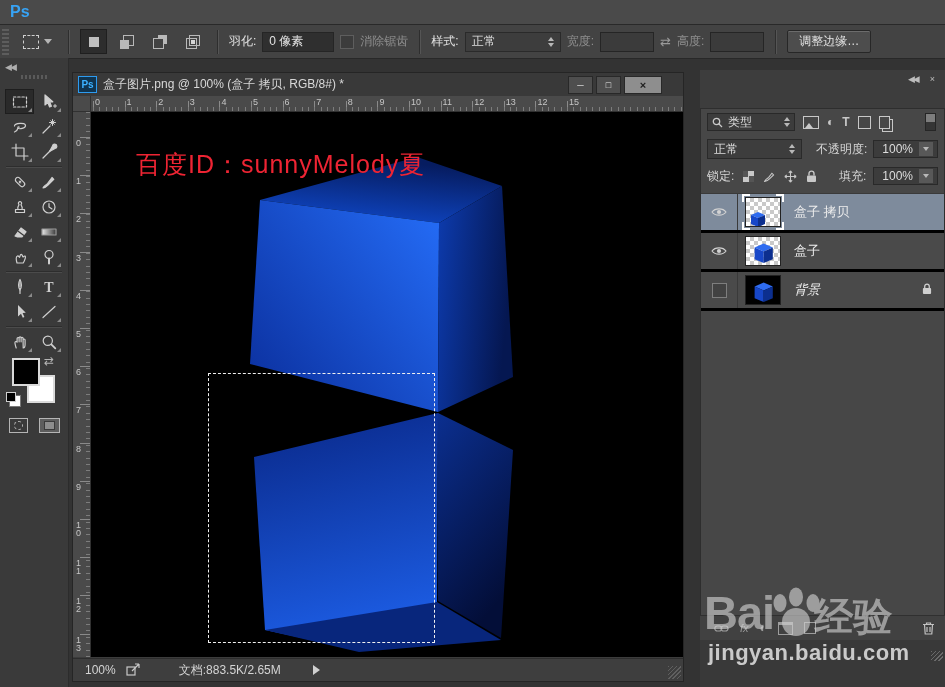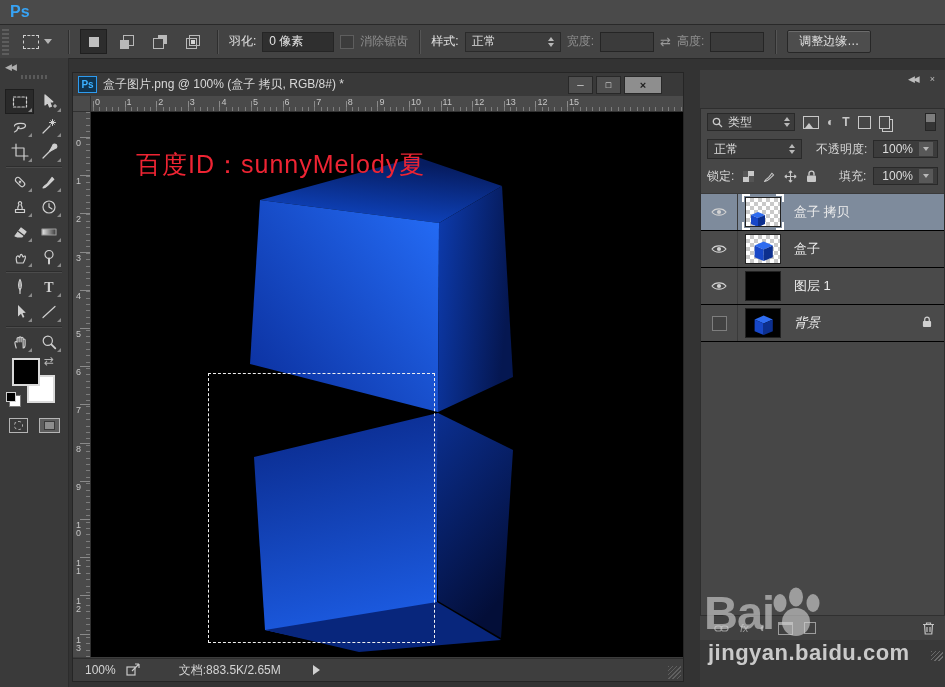--- a/index.html
+++ b/index.html
@@ -129,21 +129,21 @@
   .b-row{display:flex;align-items:center;gap:6px;padding:4px 6px;}
   .blend-dd{width:106px;height:20px;}
   .p-label{color:#d6d6d6;font-size:12px;white-space:nowrap;}
   .val-dd{height:18px;background:#3c3c3c;border:1px solid #292929;display:flex;align-items:center;
           padding:0 4px 0 8px;gap:6px;box-sizing:border-box;}
   .val-dd .vbtn{width:14px;height:14px;background:#585858;display:flex;align-items:center;justify-content:center;}
   .lk-row{display:flex;align-items:center;gap:7px;padding:4px 6px 6px 6px;}
   .lk-ic{width:15px;height:15px;display:flex;align-items:center;justify-content:center;}
   .checker-ic{width:11px;height:11px;background:conic-gradient(#c8c8c8 25%,#555 0 50%,#c8c8c8 0 75%,#555 0);}
   .layers{border-top:1px solid #3a3a3a;margin-top:2px;}
-  .lrow{height:36px;display:flex;align-items:center;background:#4a4a4a;border-bottom:1px solid #000000;position:relative;}
+  .lrow{height:36px;display:flex;align-items:center;background:#4a4a4a;border-bottom:3px solid #000000;position:relative;}
   .lrow.selected{background:#7e8b9c;}
   .eye-cell{width:36px;height:100%;border-right:1px solid #3a3a3a;display:flex;align-items:center;
             justify-content:center;flex:none;}
   .eye-off{width:13px;height:13px;border:1px solid #7e7e7e;background:#424242;}
   .thumb-wrap{margin-left:7px;position:relative;width:36px;height:30px;flex:none;}
   .thumb{width:36px;height:30px;border:1px solid #222;box-sizing:border-box;position:relative;overflow:hidden;}
   .thumb.checker{background:#fff;background-image:linear-gradient(45deg,#c9c9c9 25%,transparent 25% 75%,#c9c9c9 75%),
                  linear-gradient(45deg,#c9c9c9 25%,transparent 25% 75%,#c9c9c9 75%);
                  background-size:8px 8px;background-position:0 0,4px 4px;}
   .thumb.black{background:#010101;}
@@ -655,32 +655,20 @@
                     <polygon points="2,5 9,8 9,17 2,14" fill="#1747c8"></polygon>
                     <polygon points="9,8 16,5 16,14 9,17" fill="#0c2f8f"></polygon>
                   </g>
                 </svg>
               </div>
             </div>
             <span class="lname">盒子</span>
           </div>
           <div class="lrow">
             <div class="eye-cell">
-              <svg width="16" height="12" viewBox="0 0 16 12" style="stroke:#d2d2d2;fill:none;stroke-width:1.1">
-                <path d="M1 6 C4 1.8 12 1.8 15 6 C12 10.2 4 10.2 1 6 Z"></path>
-                <circle cx="8" cy="6" r="2.1" fill="#d2d2d2" stroke="none"></circle>
-              </svg>
-            </div>
-            <div class="thumb-wrap">
-              <div class="thumb black"></div>
-            </div>
-            <span class="lname">图层 1</span>
-          </div>
-          <div class="lrow">
-            <div class="eye-cell">
               <span class="eye-off"></span>
             </div>
             <div class="thumb-wrap">
               <div class="thumb black">
                 <svg width="36" height="30" viewBox="0 0 36 30" style="position:absolute;left:0;top:0">
                   <g transform="translate(6,4) scale(1.3)">
                     <polygon points="2,5 9,2 16,5 9,8" fill="#2f6cf0"></polygon>
                     <polygon points="2,5 9,8 9,17 2,14" fill="#1747c8"></polygon>
                     <polygon points="9,8 16,5 16,14 9,17" fill="#0c2f8f"></polygon>
                   </g>
@@ -715,17 +703,18 @@
 
   <div class="wm">
     <div class="wm-brand">
       <span class="wm-bai">Bai</span>
       <svg class="wm-paw" width="56" height="52" viewBox="0 0 56 52" fill="#d2d2d2">
         <ellipse cx="12" cy="17" rx="6.5" ry="9"></ellipse>
         <ellipse cx="28" cy="11" rx="7" ry="9.5"></ellipse>
         <ellipse cx="45" cy="17" rx="6.5" ry="9"></ellipse>
         <circle cx="28" cy="36" r="14"></circle>
       </svg>
+      <span class="wm-jy">经验</span>
     </div>
     <div class="wm-url">jingyan.baidu.com</div>
   </div>
 
 </div>
 
 </body></html>

